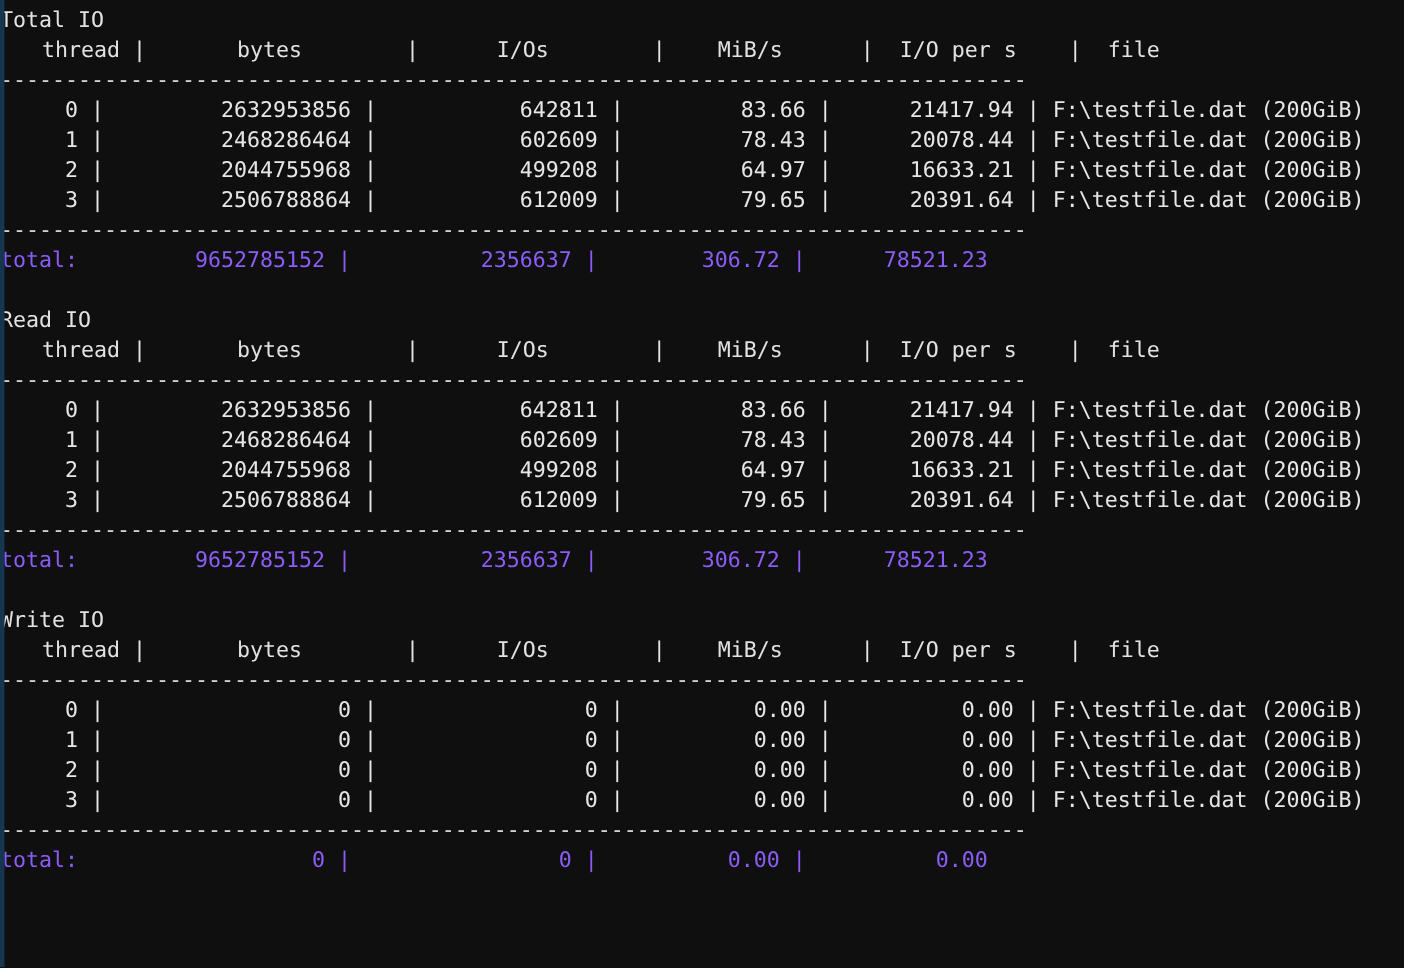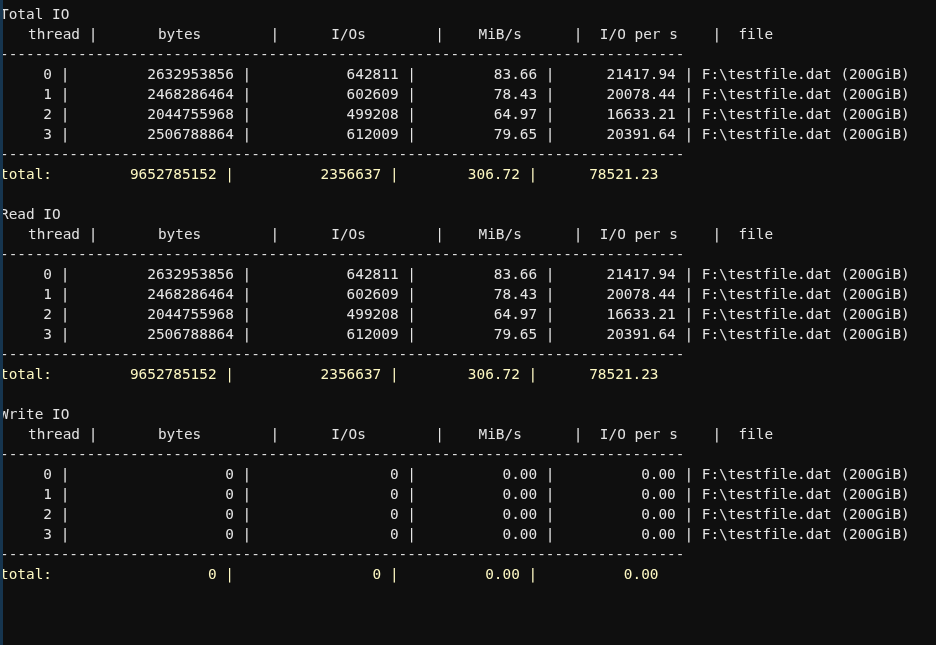--- a/index.html
+++ b/index.html
@@ -44,21 +44,21 @@
     display: block;
     height: 20px;
     line-height: 20px;
     white-space: pre;
   }
   .line.blank { color: transparent; }
   .sep { color: #dcdcdc; }
   .section-title { color: #e2e2e2; }
   .hdr { color: #e2e2e2; padding-left: 28px; }
   .row { color: #e6e6e6; }
-  .total { color: #fef9c3; }
+  .total { color: #8b5cf6; }
 </style>
 </head>
 <body>
 
 <div id="terminal">
   <div id="left-edge-strip"></div>
   <div id="output"><span class="line section-title">Total IO</span><span class="line hdr">thread |       bytes        |      I/Os        |    MiB/s      |  I/O per s    |  file</span><span class="line sep">-------------------------------------------------------------------------------</span><span class="line row">     0 |         2632953856 |           642811 |         83.66 |      21417.94 | F:\testfile.dat (200GiB)</span><span class="line row">     1 |         2468286464 |           602609 |         78.43 |      20078.44 | F:\testfile.dat (200GiB)</span><span class="line row">     2 |         2044755968 |           499208 |         64.97 |      16633.21 | F:\testfile.dat (200GiB)</span><span class="line row">     3 |         2506788864 |           612009 |         79.65 |      20391.64 | F:\testfile.dat (200GiB)</span><span class="line sep">-------------------------------------------------------------------------------</span><span class="line total">total:         9652785152 |          2356637 |        306.72 |      78521.23</span><span class="line blank"> </span><span class="line section-title">Read IO</span><span class="line hdr">thread |       bytes        |      I/Os        |    MiB/s      |  I/O per s    |  file</span><span class="line sep">-------------------------------------------------------------------------------</span><span class="line row">     0 |         2632953856 |           642811 |         83.66 |      21417.94 | F:\testfile.dat (200GiB)</span><span class="line row">     1 |         2468286464 |           602609 |         78.43 |      20078.44 | F:\testfile.dat (200GiB)</span><span class="line row">     2 |         2044755968 |           499208 |         64.97 |      16633.21 | F:\testfile.dat (200GiB)</span><span class="line row">     3 |         2506788864 |           612009 |         79.65 |      20391.64 | F:\testfile.dat (200GiB)</span><span class="line sep">-------------------------------------------------------------------------------</span><span class="line total">total:         9652785152 |          2356637 |        306.72 |      78521.23</span><span class="line blank"> </span><span class="line section-title">Write IO</span><span class="line hdr">thread |       bytes        |      I/Os        |    MiB/s      |  I/O per s    |  file</span><span class="line sep">-------------------------------------------------------------------------------</span><span class="line row">     0 |                  0 |                0 |          0.00 |          0.00 | F:\testfile.dat (200GiB)</span><span class="line row">     1 |                  0 |                0 |          0.00 |          0.00 | F:\testfile.dat (200GiB)</span><span class="line row">     2 |                  0 |                0 |          0.00 |          0.00 | F:\testfile.dat (200GiB)</span><span class="line row">     3 |                  0 |                0 |          0.00 |          0.00 | F:\testfile.dat (200GiB)</span><span class="line sep">-------------------------------------------------------------------------------</span><span class="line total">total:                  0 |                0 |          0.00 |          0.00</span></div>
 </div>
 
 </body></html>

